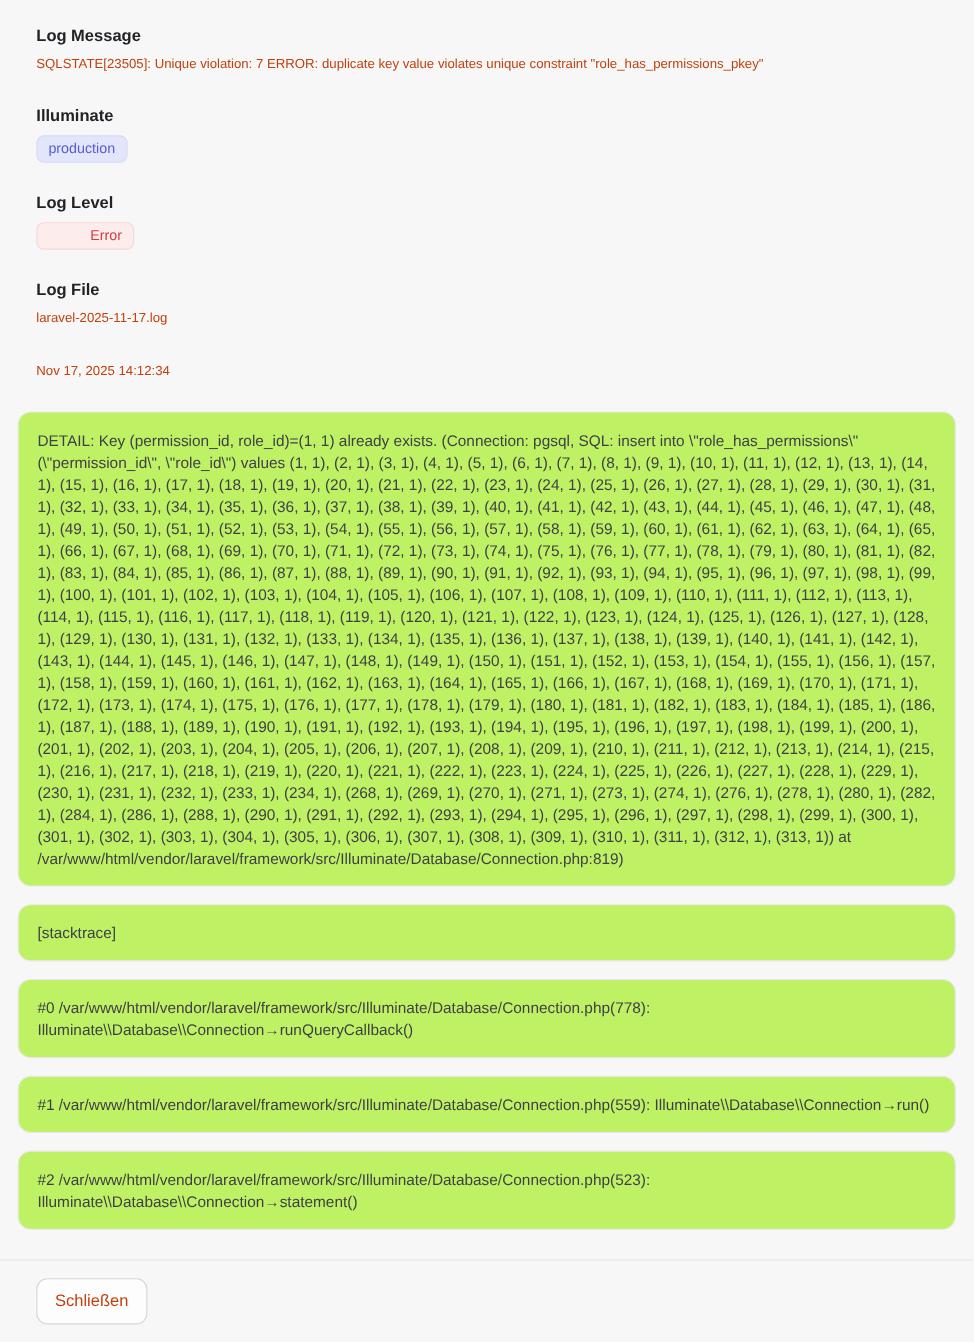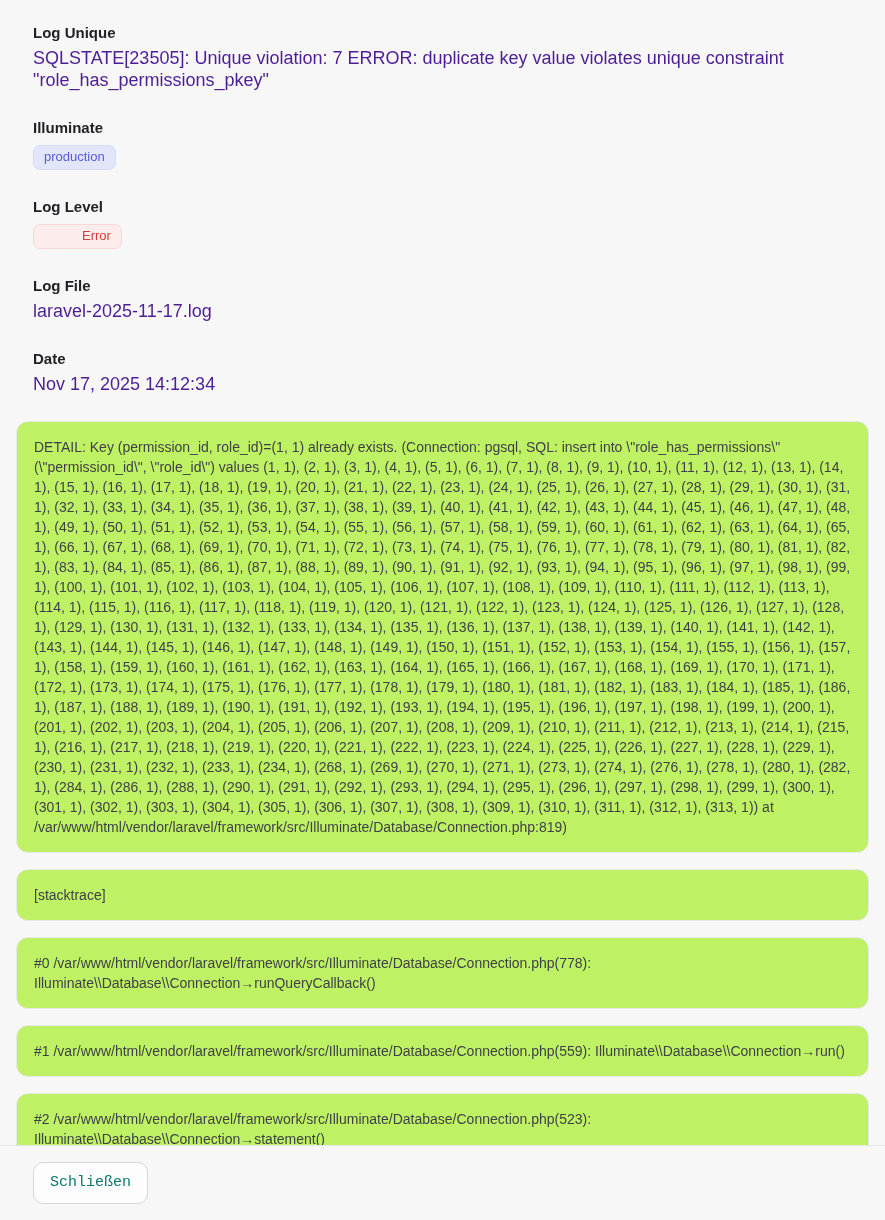--- a/index.html
+++ b/index.html
@@ -26,23 +26,23 @@
   .field { margin: 0 33px 26px; }
   .field h3 {
     margin: 0 0 3px;
     font-size: 15px;
     font-weight: 700;
     line-height: 22px;
     color: #222226;
   }
   .field p {
     margin: 0;
-    font-size: 18px;
+    font-size: 12px;
     line-height: 22px;
-    color: #4c1d95;
+    color: #c2410c;
   }
   .badge {
     display: inline-block;
     margin-top: 3px;
     font-size: 13px;
     line-height: 14px;
     padding: 4px 10px 5px;
     border-radius: 7px;
     text-align: right;
   }
@@ -69,60 +69,59 @@
     overflow-wrap: anywhere;
     word-break: normal;
   }
   .footer {
     flex: 0 0 auto;
     border-top: 1px solid #e6e6e9;
     padding: 16px 33px;
     background: #f7f7f8;
   }
   .close-btn {
-    font-family: Liberation Mono, monospace;
+    font-family: Liberation Sans, sans-serif;
     font-size: 15px;
     font-weight: 500;
     line-height: 22px;
-    color: #0f766e;
+    color: #c2410c;
     background: #fdfdfe;
     border: 1px solid #d6d6db;
     border-radius: 10px;
     padding: 9px 16px;
     cursor: pointer;
   }
 </style>
 </head>
 <body>
 
 <div class="screen">
   <div class="content">
 
     <div class="field">
-      <h3>Log Unique</h3>
+      <h3>Log Message</h3>
       <p>SQLSTATE[23505]: Unique violation: 7 ERROR: duplicate key value violates unique constraint "role_has_permissions_pkey"</p>
     </div>
 
     <div class="field">
       <h3>Illuminate</h3>
       <span class="badge badge-env">production</span>
     </div>
 
     <div class="field">
       <h3>Log Level</h3>
       <span class="badge badge-error">Error</span>
     </div>
 
     <div class="field">
       <h3>Log File</h3>
       <p>laravel-2025-11-17.log</p>
     </div>
 
     <div class="field">
-      <h3>Date</h3>
       <p>Nov 17, 2025 14:12:34</p>
     </div>
 
     <div class="code-card">DETAIL: Key (permission_id, role_id)=(1, 1) already exists. (Connection: pgsql, SQL: insert into \"role_has_permissions\" (\"permission_id\", \"role_id\") values (1, 1), (2, 1), (3, 1), (4, 1), (5, 1), (6, 1), (7, 1), (8, 1), (9, 1), (10, 1), (11, 1), (12, 1), (13, 1), (14, 1), (15, 1), (16, 1), (17, 1), (18, 1), (19, 1), (20, 1), (21, 1), (22, 1), (23, 1), (24, 1), (25, 1), (26, 1), (27, 1), (28, 1), (29, 1), (30, 1), (31, 1), (32, 1), (33, 1), (34, 1), (35, 1), (36, 1), (37, 1), (38, 1), (39, 1), (40, 1), (41, 1), (42, 1), (43, 1), (44, 1), (45, 1), (46, 1), (47, 1), (48, 1), (49, 1), (50, 1), (51, 1), (52, 1), (53, 1), (54, 1), (55, 1), (56, 1), (57, 1), (58, 1), (59, 1), (60, 1), (61, 1), (62, 1), (63, 1), (64, 1), (65, 1), (66, 1), (67, 1), (68, 1), (69, 1), (70, 1), (71, 1), (72, 1), (73, 1), (74, 1), (75, 1), (76, 1), (77, 1), (78, 1), (79, 1), (80, 1), (81, 1), (82, 1), (83, 1), (84, 1), (85, 1), (86, 1), (87, 1), (88, 1), (89, 1), (90, 1), (91, 1), (92, 1), (93, 1), (94, 1), (95, 1), (96, 1), (97, 1), (98, 1), (99, 1), (100, 1), (101, 1), (102, 1), (103, 1), (104, 1), (105, 1), (106, 1), (107, 1), (108, 1), (109, 1), (110, 1), (111, 1), (112, 1), (113, 1), (114, 1), (115, 1), (116, 1), (117, 1), (118, 1), (119, 1), (120, 1), (121, 1), (122, 1), (123, 1), (124, 1), (125, 1), (126, 1), (127, 1), (128, 1), (129, 1), (130, 1), (131, 1), (132, 1), (133, 1), (134, 1), (135, 1), (136, 1), (137, 1), (138, 1), (139, 1), (140, 1), (141, 1), (142, 1), (143, 1), (144, 1), (145, 1), (146, 1), (147, 1), (148, 1), (149, 1), (150, 1), (151, 1), (152, 1), (153, 1), (154, 1), (155, 1), (156, 1), (157, 1), (158, 1), (159, 1), (160, 1), (161, 1), (162, 1), (163, 1), (164, 1), (165, 1), (166, 1), (167, 1), (168, 1), (169, 1), (170, 1), (171, 1), (172, 1), (173, 1), (174, 1), (175, 1), (176, 1), (177, 1), (178, 1), (179, 1), (180, 1), (181, 1), (182, 1), (183, 1), (184, 1), (185, 1), (186, 1), (187, 1), (188, 1), (189, 1), (190, 1), (191, 1), (192, 1), (193, 1), (194, 1), (195, 1), (196, 1), (197, 1), (198, 1), (199, 1), (200, 1), (201, 1), (202, 1), (203, 1), (204, 1), (205, 1), (206, 1), (207, 1), (208, 1), (209, 1), (210, 1), (211, 1), (212, 1), (213, 1), (214, 1), (215, 1), (216, 1), (217, 1), (218, 1), (219, 1), (220, 1), (221, 1), (222, 1), (223, 1), (224, 1), (225, 1), (226, 1), (227, 1), (228, 1), (229, 1), (230, 1), (231, 1), (232, 1), (233, 1), (234, 1), (268, 1), (269, 1), (270, 1), (271, 1), (273, 1), (274, 1), (276, 1), (278, 1), (280, 1), (282, 1), (284, 1), (286, 1), (288, 1), (290, 1), (291, 1), (292, 1), (293, 1), (294, 1), (295, 1), (296, 1), (297, 1), (298, 1), (299, 1), (300, 1), (301, 1), (302, 1), (303, 1), (304, 1), (305, 1), (306, 1), (307, 1), (308, 1), (309, 1), (310, 1), (311, 1), (312, 1), (313, 1)) at /var/www/html/vendor/laravel/framework/src/Illuminate/Database/Connection.php:819)</div>
 
     <div class="code-card">[stacktrace]</div>
 
     <div class="code-card">#0 /var/www/html/vendor/laravel/framework/src/Illuminate/Database/Connection.php(778): Illuminate\\Database\\Connection→runQueryCallback()</div>
 
     <div class="code-card">#1 /var/www/html/vendor/laravel/framework/src/Illuminate/Database/Connection.php(559): Illuminate\\Database\\Connection→run()</div>

